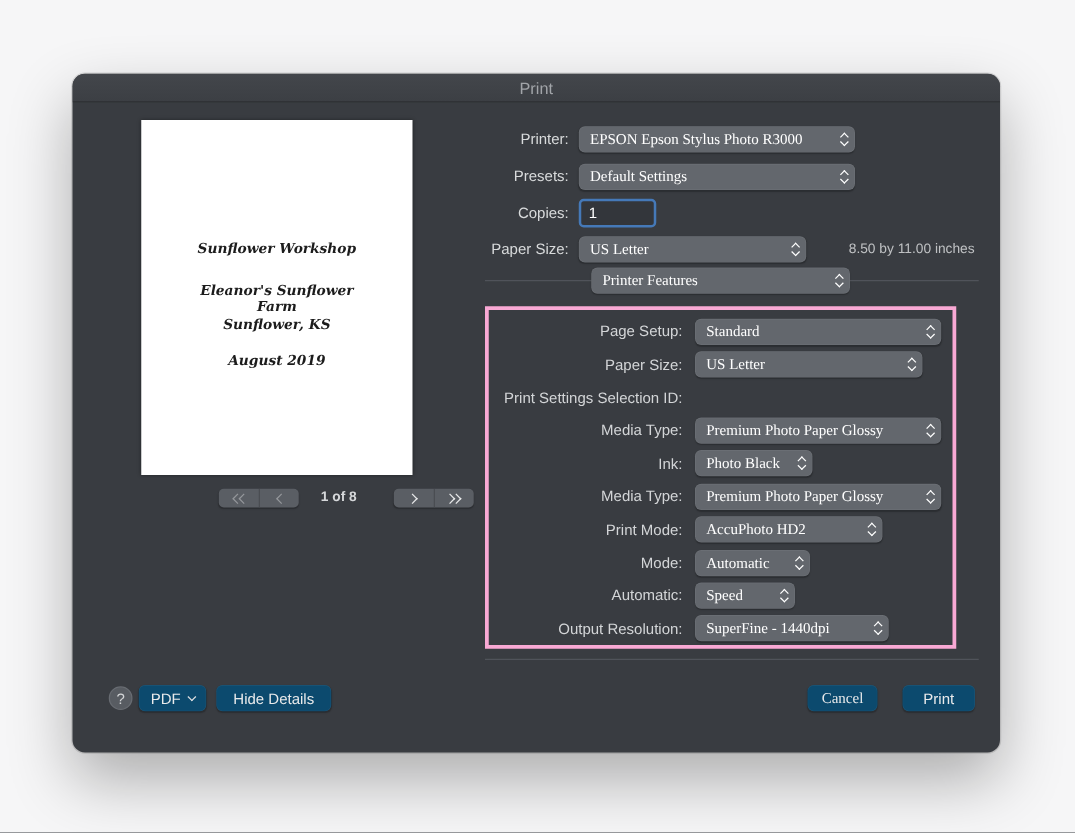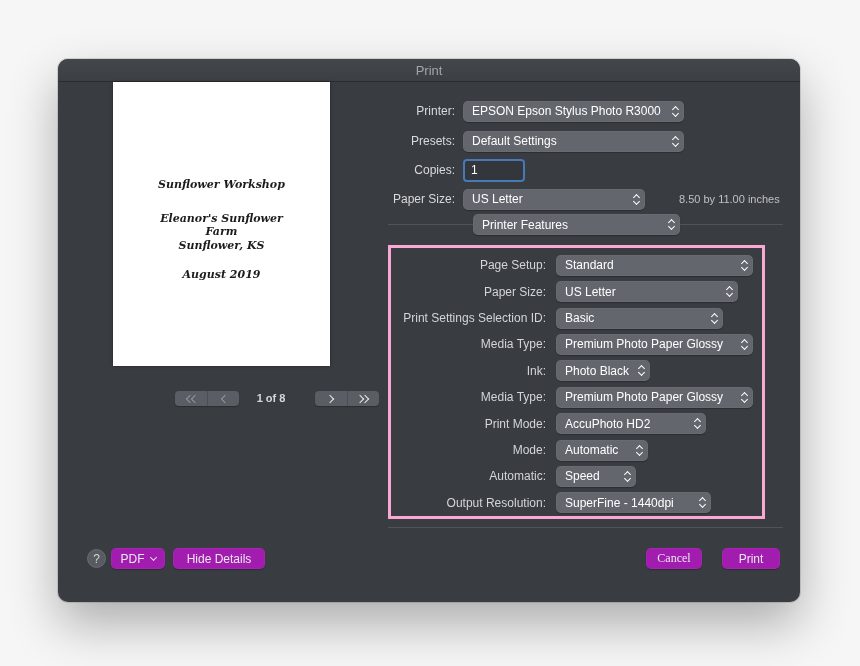--- a/index.html
+++ b/index.html
@@ -19,21 +19,21 @@
     position:absolute; left:0; top:0; right:0; height:23px;
     background:linear-gradient(#43464b,#3c3f44);
     border-bottom:1px solid #2a2c2f;
     border-radius:10px 10px 0 0;
     display:flex; align-items:center; justify-content:center;
   }
   .titlebar .title { color:#a2a5a9; font-size:13px; }
 
   
   .page {
-    position:absolute; left:55px; top:23px; width:217px; height:284px;
+    position:absolute; left:55px; top:37px; width:217px; height:284px;
     background:#ffffff; box-shadow:0 0 3px rgba(0,0,0,.4);
   }
   .page-text {
     margin:96px auto 0; width:150px; text-align:center;
     font-family:"DejaVu Serif", serif; font-style:italic; font-weight:600;
     font-size:11px; line-height:13.5px; color:#1c1c1c;
   }
   .page-text .pline { display:block; }
   .gap-lg { margin-top:20px; }
   .gap-md { margin-top:16px; }
@@ -55,21 +55,21 @@
 
   
   .trow { position:absolute; left:200px; display:flex; align-items:center; height:22px; }
   .tlabel { width:197px; text-align:right; color:#d8dadb; font-size:12px; margin-right:8px; flex:0 0 auto; }
   .popup {
     display:flex; align-items:center; justify-content:space-between;
     height:21px; background:#63676d; border-radius:5px;
     padding:0 5px 0 9px; color:#ffffff; font-size:12px;
     box-shadow:0 1px 1px rgba(0,0,0,.25), inset 0 0 0 .5px rgba(255,255,255,.07);
   }
-  .popup .ptxt { white-space:nowrap; overflow:hidden; }
+  .popup .ptxt { white-space:nowrap; overflow:hidden;font-family:Liberation Serif, serif; }
   .chev { position:relative; width:8px; height:14px; flex:0 0 auto; margin-left:7px; }
   .chev::before, .chev::after {
     content:""; position:absolute; left:1.5px; width:4px; height:4px;
     border:solid #fff; border-width:1.6px 1.6px 0 0;
   }
   .chev::before { top:2.5px; transform:rotate(-45deg); }
   .chev::after  { bottom:2.5px; transform:rotate(135deg); }
 
   .copies-input {
     width:62px; height:23px; background:#33363b;
@@ -90,21 +90,21 @@
   .frow { display:flex; align-items:center; height:26.6px; }
   .flabel { width:155px; text-align:right; color:#d3d5d7; font-size:12px; margin-right:10px; flex:0 0 auto; }
 
   
   .help-btn {
     position:absolute; left:29px; top:490px; width:19px; height:19px;
     border-radius:50%; background:#585c62; border:1px solid #686c72;
     color:#d2d4d6; font-size:12px; display:flex; align-items:center; justify-content:center;
   }
   .btn {
-    position:absolute; top:489px; height:21px; background:#a21caf;
+    position:absolute; top:489px; height:21px; background:#0c4a6e;
     border-radius:5px; color:#e9eaeb; font-size:12px;
     display:flex; align-items:center; justify-content:center;
     box-shadow:0 1px 1px rgba(0,0,0,.25), inset 0 0 0 .5px rgba(255,255,255,.07);
   }
   .pdf-btn { left:53px; width:54px; gap:6px; }
   .chd { display:inline-block; width:5px; height:5px; border:solid #dfe0e2; border-width:1.5px 1.5px 0 0; transform:rotate(135deg); margin-top:-3px; }
   .hide-btn { left:115px; width:92px; }
   .cancel-btn { left:588px; width:56px;font-family:Liberation Serif, serif; }
   .print-btn { left:664px; width:58px; }
 </style>
@@ -198,24 +198,20 @@
     <div class="frow">
       <span class="flabel">Paper Size:</span>
       <div class="popup" style="width:182px;">
         <span class="ptxt">US Letter</span>
         <span class="chev"></span>
       </div>
     </div>
 
     <div class="frow">
       <span class="flabel">Print Settings Selection ID:</span>
-      <div class="popup" style="width:167px;">
-        <span class="ptxt">Basic</span>
-        <span class="chev"></span>
-      </div>
     </div>
 
     <div class="frow">
       <span class="flabel">Media Type:</span>
       <div class="popup" style="width:197px;">
         <span class="ptxt">Premium Photo Paper Glossy</span>
         <span class="chev"></span>
       </div>
     </div>
 

